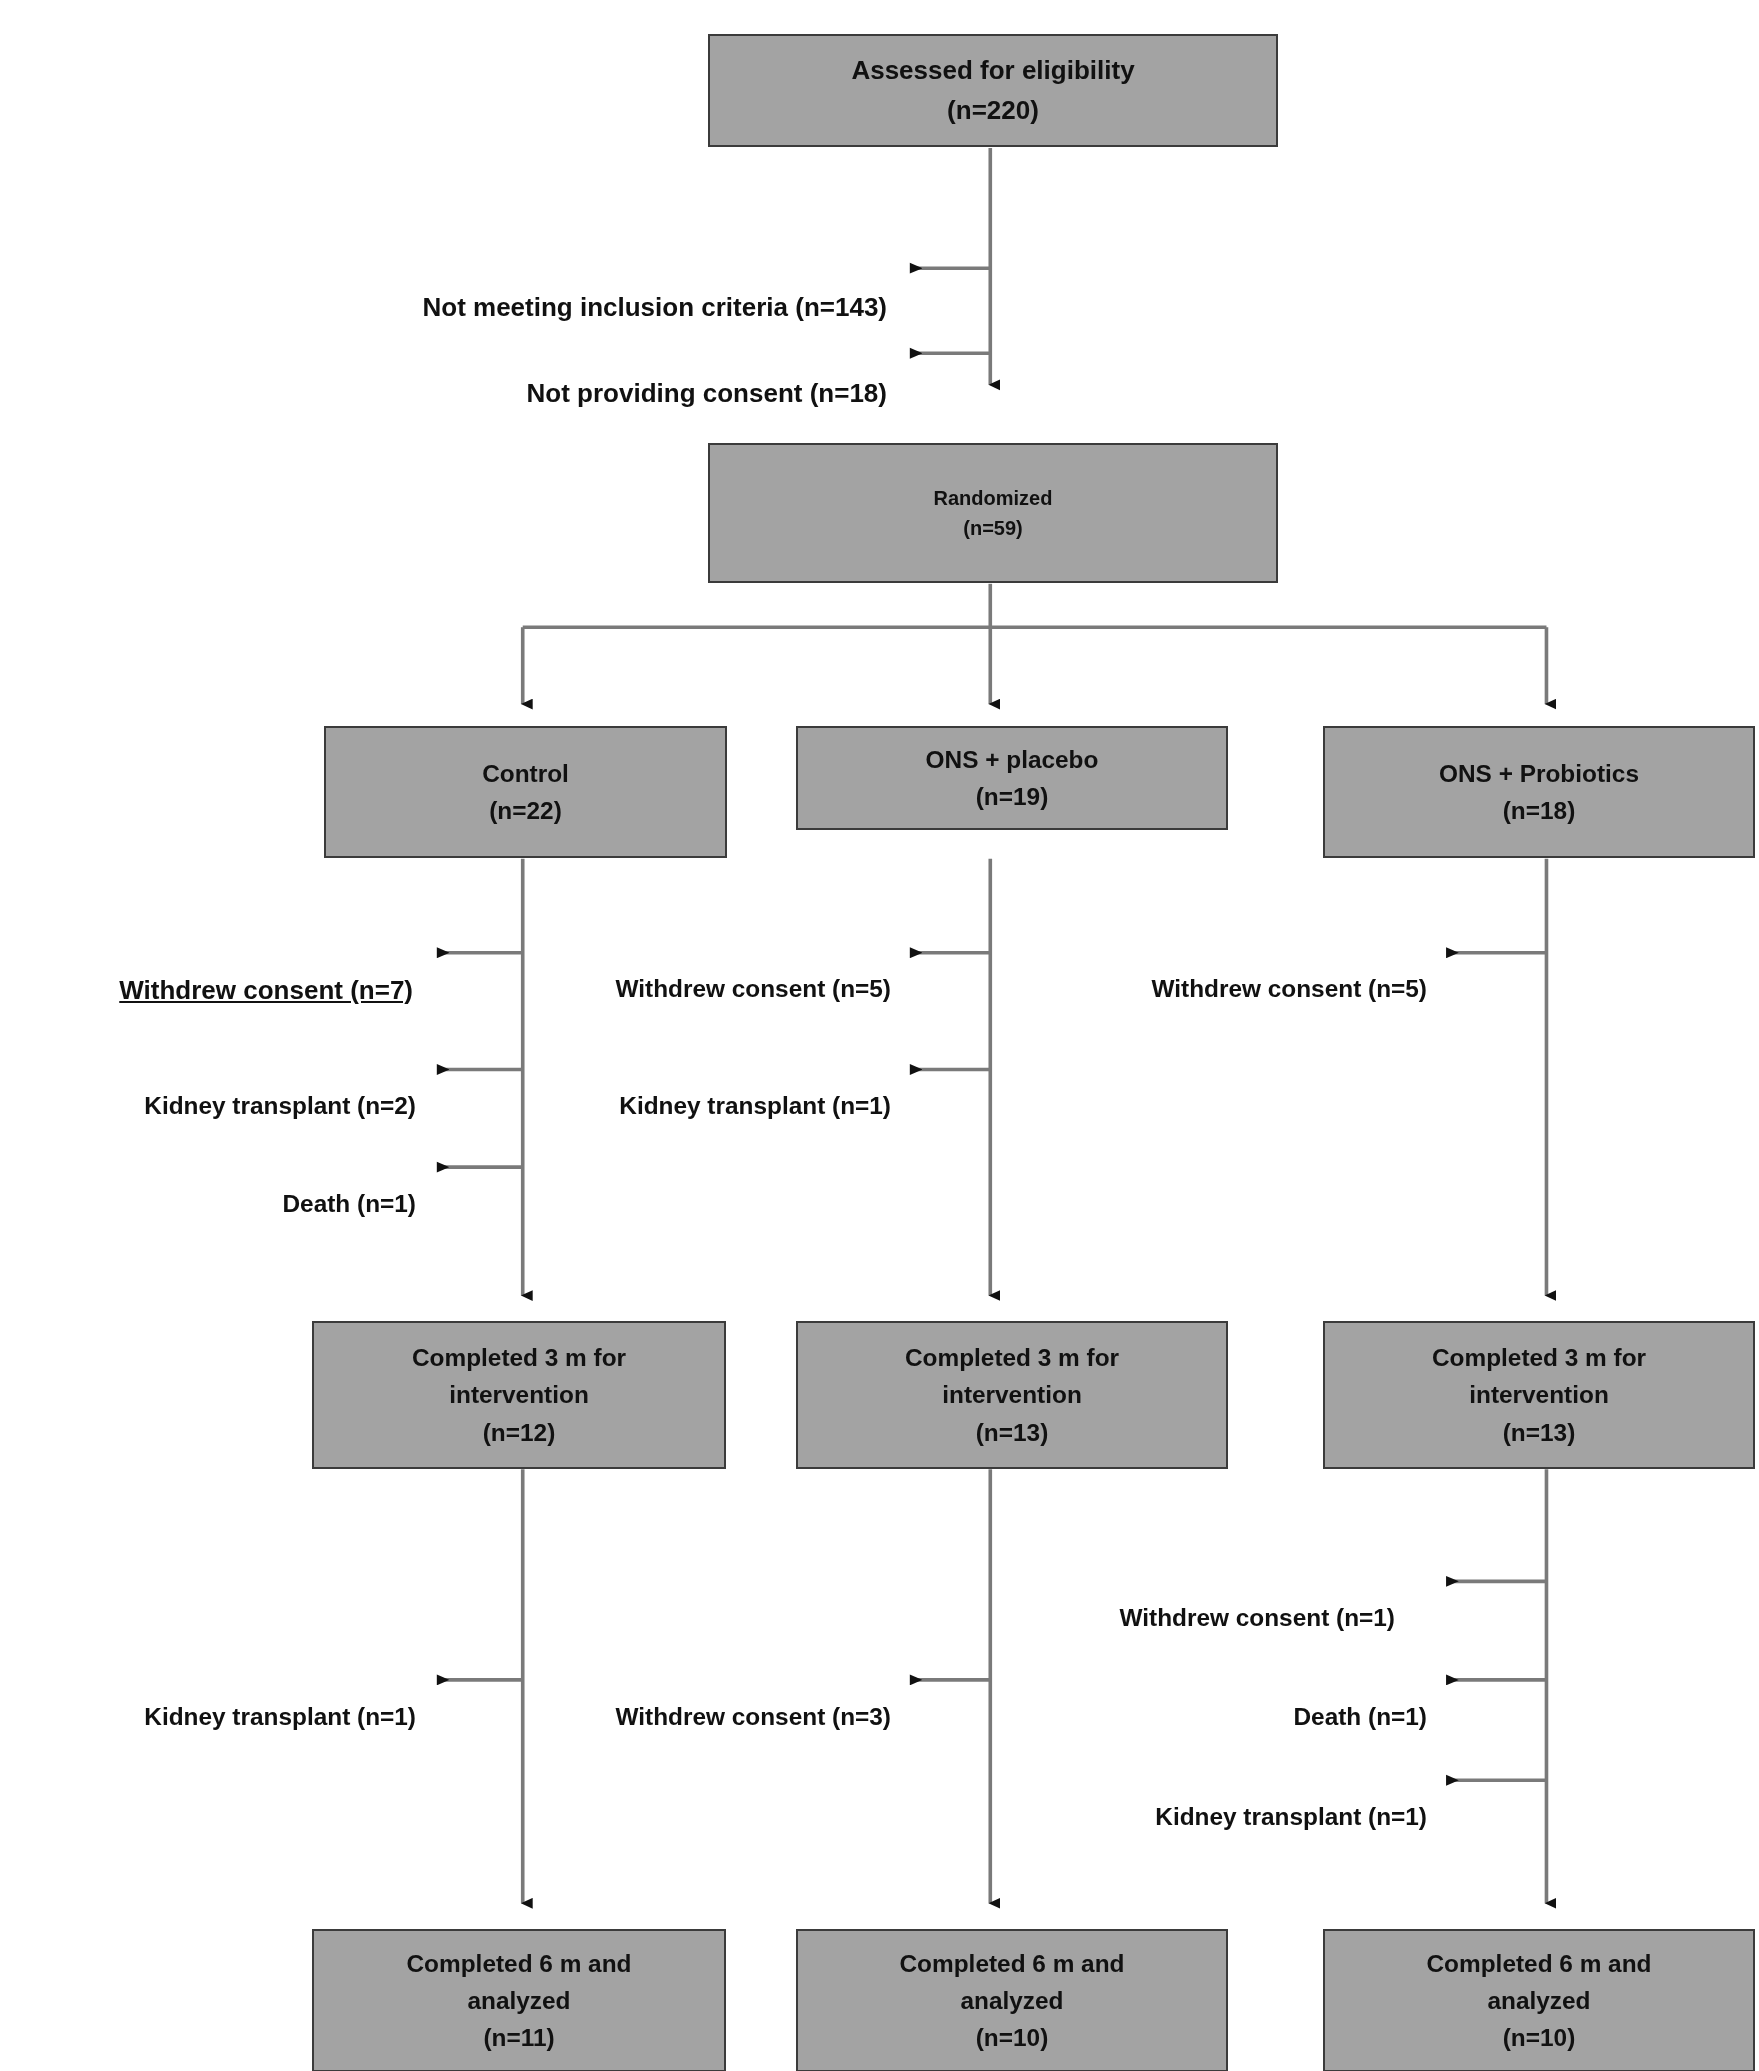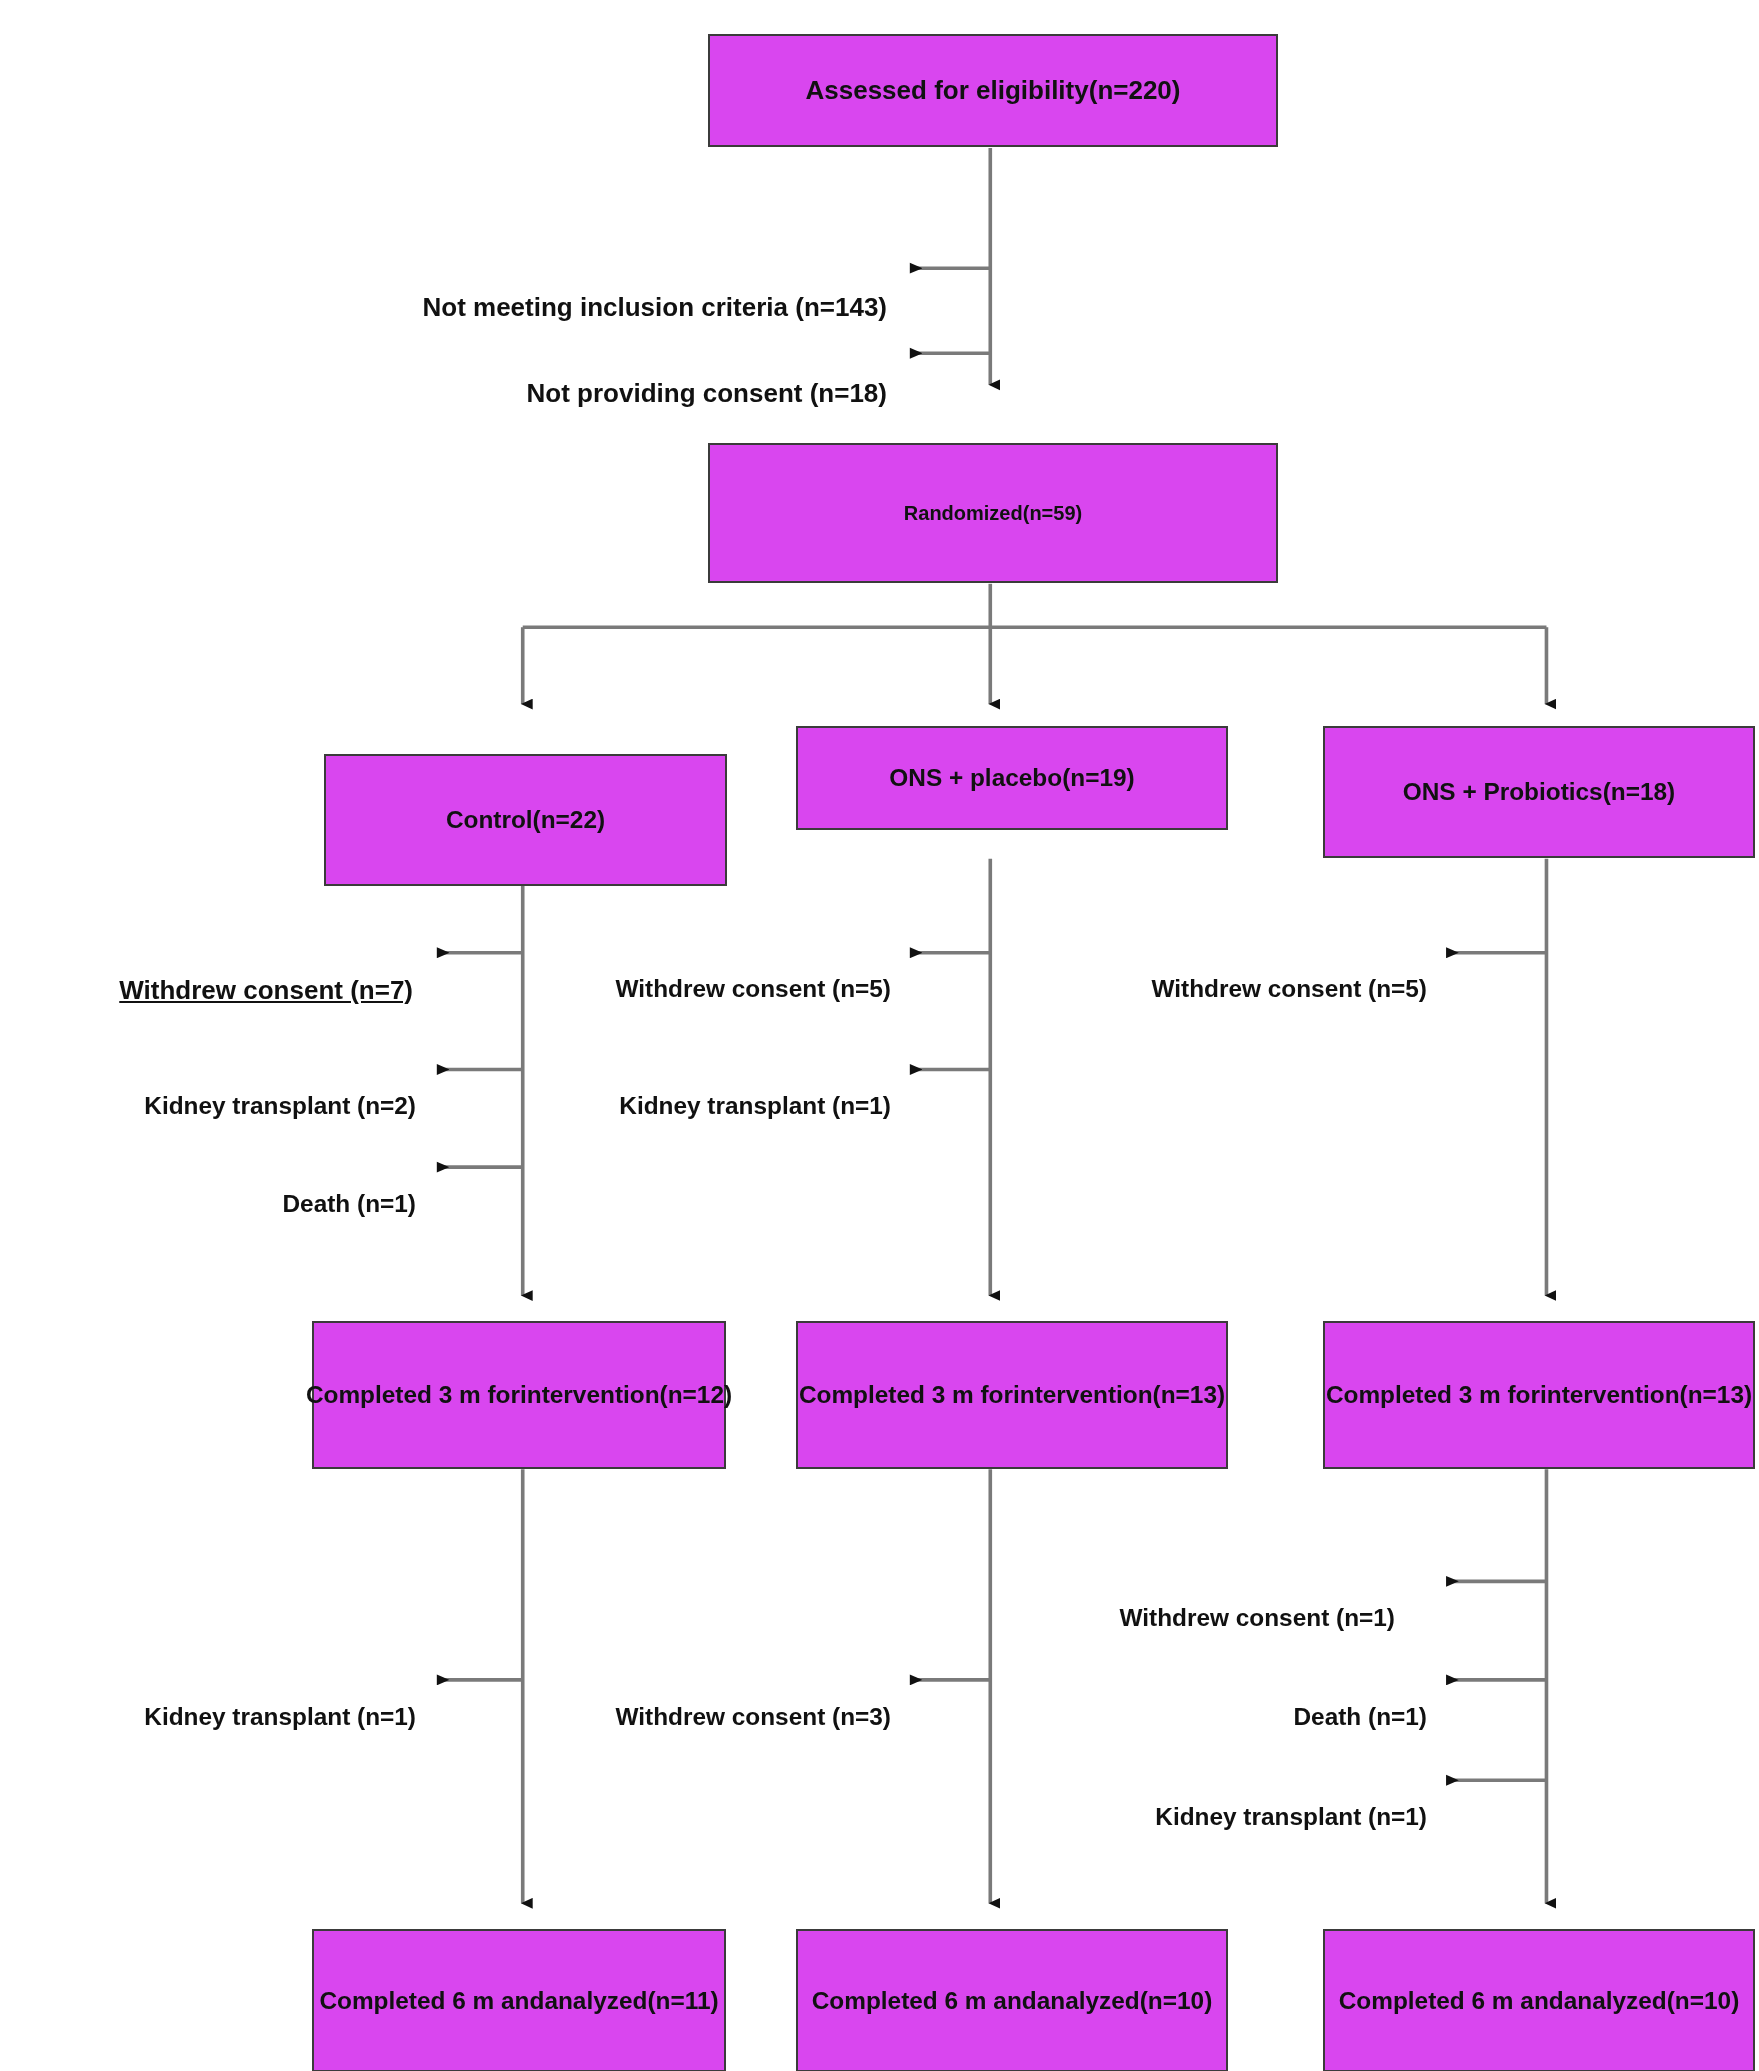--- a/index.html
+++ b/index.html
@@ -12,23 +12,23 @@
     overflow:hidden;
   }
   #stage svg.wires{
     position:absolute;left:0;top:0;width:1759px;height:2072px;
     pointer-events:none;
   }
   .node{
     position:absolute;
     box-sizing:border-box;
     border:2.7px solid #3b3b3b;
-    background:#d946ef;
+    background:#a3a3a3;
     display:flex;
-    flex-direction:row;
+    flex-direction:column;
     align-items:center;
     justify-content:center;
     text-align:center;
     color:#111111;
     font-weight:bold;
     line-height:1.52;
   }
   .node .ln{display:block;white-space:nowrap;}
   .side-label{
     position:absolute;
@@ -95,21 +95,21 @@
   <div class="node" style="left:708px; top:34px; width:570px; height:113px; font-size:26px;">
     <span class="ln">Assessed for eligibility</span>
     <span class="ln">(n=220)</span>
   </div>
 
   <div class="node" style="left:708px; top:443px; width:570px; height:140px; font-size:20px;">
     <span class="ln">Randomized</span>
     <span class="ln">(n=59)</span>
   </div>
 
-  <div class="node" style="left:324px; top:726px; width:403px; height:132px; font-size:24.4px;margin-top:28px;">
+  <div class="node" style="left:324px; top:726px; width:403px; height:132px; font-size:24.4px;">
     <span class="ln">Control</span>
     <span class="ln">(n=22)</span>
   </div>
 
   <div class="node" style="left:796px; top:726px; width:432px; height:104px; font-size:24.4px;">
     <span class="ln">ONS + placebo</span>
     <span class="ln">(n=19)</span>
   </div>
 
   <div class="node" style="left:1323px; top:726px; width:432px; height:132px; font-size:24.4px;">

